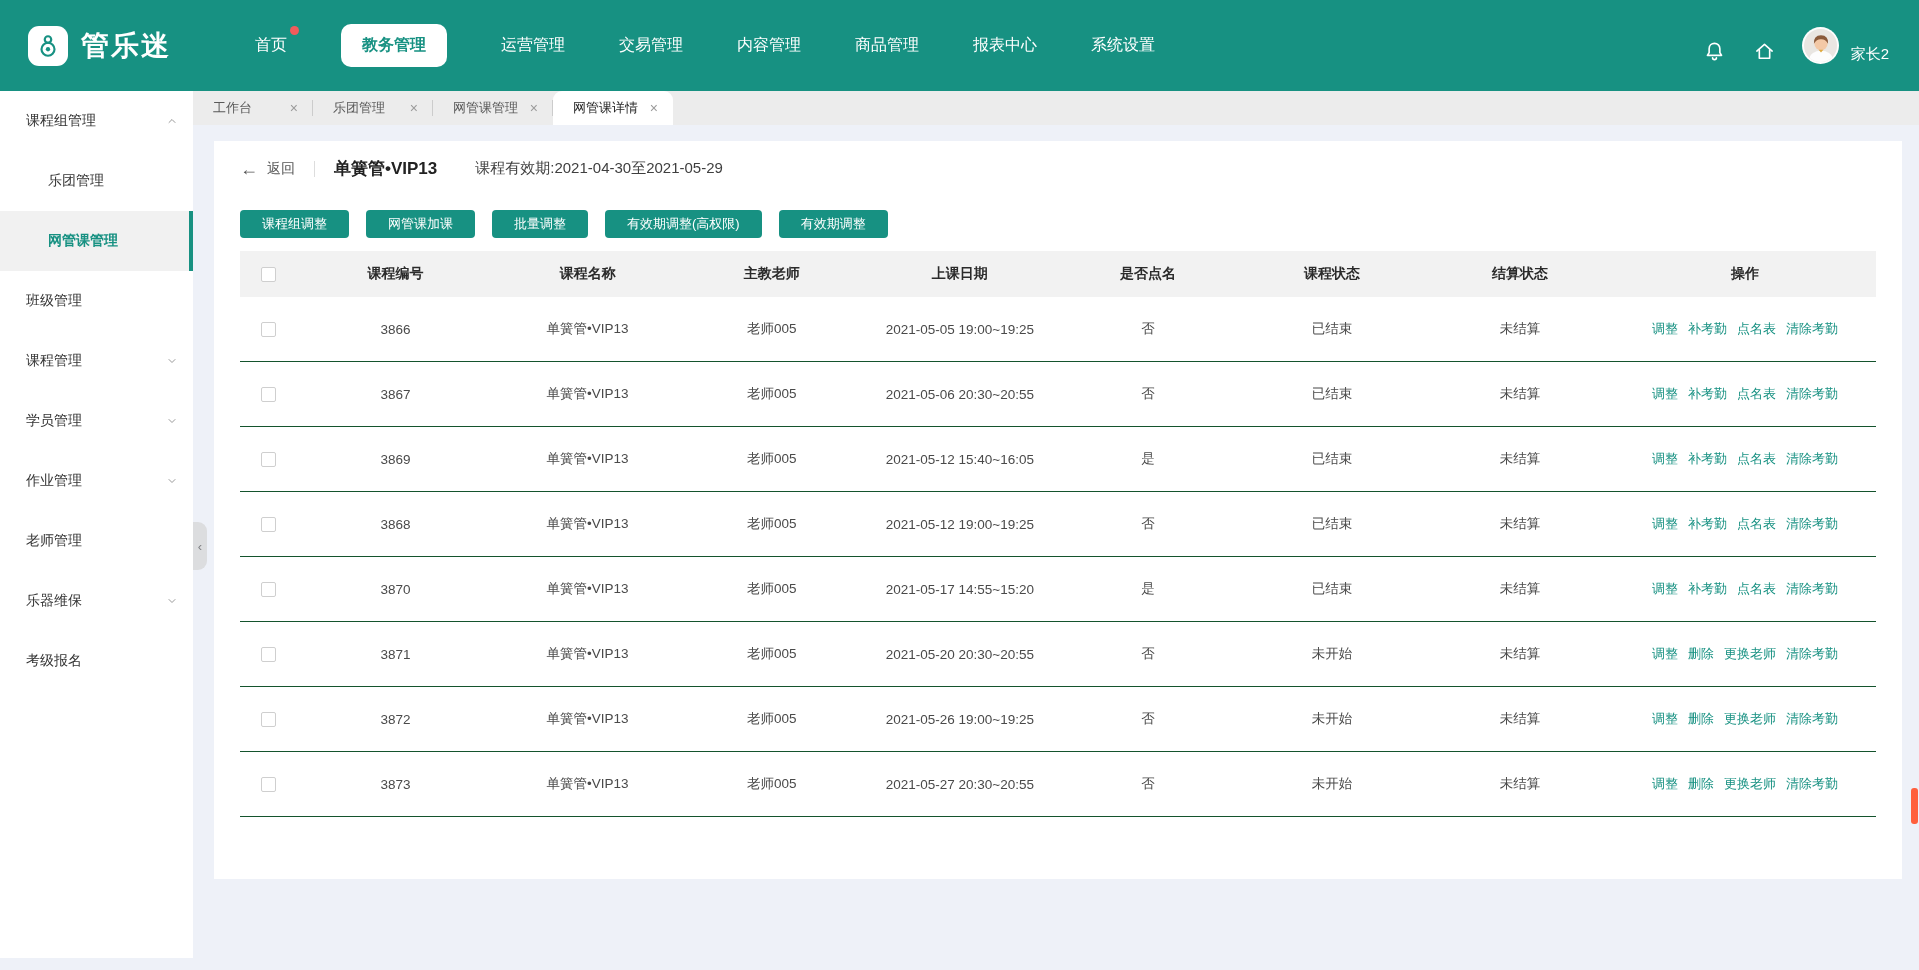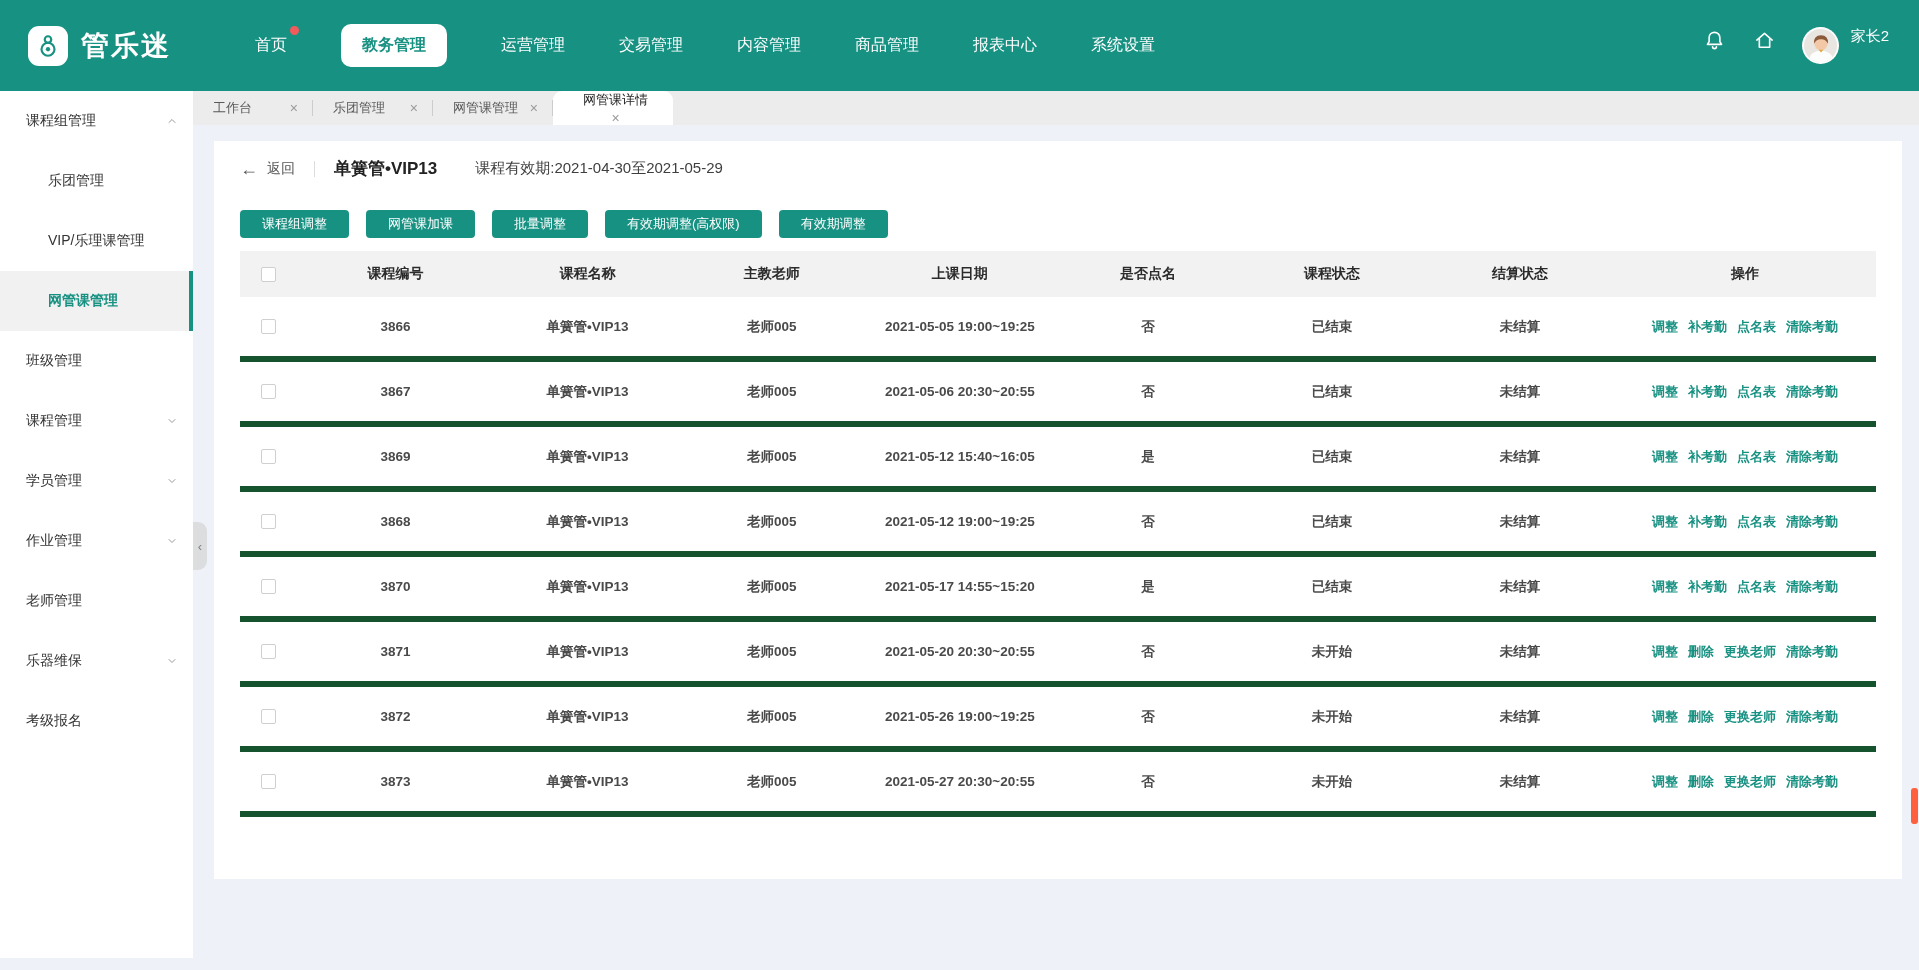--- a/index.html
+++ b/index.html
@@ -12,59 +12,59 @@
   }
   
   .navbar{ height:91px; background:#179182; display:flex; align-items:center; padding:0 30px 0 28px; }
   .logo{ display:flex; align-items:center; gap:13px; }
   .logo-box{ width:40px; height:40px; background:#fff; border-radius:11px; display:flex; align-items:center; justify-content:center; }
   .brand{ color:#fff; font-size:28px; font-weight:700; letter-spacing:2px; }
   .nav-menu{ display:flex; align-items:center; margin-left:84px; flex:1; }
   .nav-item{ color:#fff; font-size:16px; margin-right:54px; position:relative; padding:11px 0; cursor:pointer; white-space:nowrap; }
   .nav-item.active{ background:#fff; color:#179182; font-weight:700; padding:11px 21px; border-radius:10px; }
   .red-dot{ position:absolute; top:2px; right:-12px; width:9px; height:9px; background:#f15b5b; border-radius:50%; }
-  .nav-right{ display:flex; align-items:flex-start; gap:24px; }
+  .nav-right{ display:flex; align-items:flex-end; gap:24px; }
   .icon-btn{ width:26px; height:26px; display:flex; align-items:center; justify-content:center; cursor:pointer; }
   .avatar{ width:37px; height:37px; border-radius:50%; overflow:hidden; background:#eee; border:2px solid rgba(255,255,255,.85); }
   .user-name{ color:#fff; font-size:15px; margin-left:-12px; }
   
   .sidebar{ position:absolute; left:0; top:91px; width:193px; bottom:12px; background:#fff; z-index:2; }
   .side-item{ height:60px; display:flex; align-items:center; font-size:14px; color:#333; padding-left:26px; position:relative; cursor:pointer; }
   .side-item.child{ padding-left:48px; }
   .side-item.active{ background:#f1f1f1; color:#179182; font-weight:700; }
   .side-item.active::after{ content:""; position:absolute; right:0; top:0; bottom:0; width:4px; background:#179182; }
   .side-chevron{ position:absolute; right:15px; top:50%; transform:translateY(-50%); line-height:0; }
   .collapse-handle{ position:absolute; left:193px; top:522px; width:14px; height:48px; background:#dcdddf;
     border-radius:0 9px 9px 0; display:flex; align-items:center; justify-content:center;
     color:#7f8084; font-size:13px; z-index:3; cursor:pointer; }
   
   .main{ position:absolute; left:193px; top:91px; right:0; bottom:0; background:#eef1f8; }
   .tabbar{ height:34px; background:#ececec; display:flex; align-items:stretch; }
   .tab{ width:120px; display:flex; align-items:center; justify-content:space-between; padding:0 15px 0 20px;
     font-size:13px; color:#595959; position:relative; cursor:pointer; }
   .tab:not(.active):not(:last-child)::after{ content:""; position:absolute; right:0; top:9px; bottom:9px; width:1px; background:#cccccc; }
-  .tab.active{ background:#fff; border-radius:9px 9px 0 0; color:#262626;flex-direction:column; }
+  .tab.active{ background:#fff; border-radius:9px 9px 0 0; color:#262626; }
   .tab-close{ color:#9a9a9a; font-size:14px; line-height:1; }
   .content{ padding:16px 17px 0 21px; }
   .card{ background:#fff; height:738px; padding:0 26px; }
   
   .detail-header{ display:flex; align-items:center; padding-top:21px; height:34px; }
   .back{ display:flex; align-items:center; gap:9px; color:#555; font-size:14px; cursor:pointer; }
   .back-arrow{ font-size:18px; color:#555; line-height:1; }
   .v-sep{ width:1px; height:16px; background:#ddd; margin:0 19px; }
   .detail-title{ font-size:17px; font-weight:700; color:#222; }
   .detail-validity{ margin-left:38px; font-size:15px; color:#3f3f3f; }
   
   .toolbar{ margin-top:35px; display:flex; gap:17px; }
   .btn{ height:28px; padding:0 22px; background:#179182; color:#fff; font-size:13px; border:none; border-radius:4px;
     cursor:pointer; font-family:inherit; white-space:nowrap; }
   
   .table{ margin-top:13px; }
   .thead{ display:flex; align-items:center; height:46px; background:#f2f2f2; font-size:14px; font-weight:700; color:#2b2b2b; }
-  .trow{ display:flex; align-items:center; height:65px; border-bottom:6px solid #14532d; font-size:13.5px; color:#4a4a4a; background:#fff;font-weight:bold; }
+  .trow{ display:flex; align-items:center; height:65px; border-bottom:1px solid #14532d; font-size:13.5px; color:#4a4a4a; background:#fff; }
   .cell{ text-align:center; }
   .c-check{ width:3.5%; display:flex; justify-content:center; }
   .c0{ width:12%; } .c1{ width:11.5%; } .c2{ width:11%; } .c3{ width:12%; }
   .c4{ width:11%; } .c5{ width:11.5%; } .c6{ width:11.5%; } .c7{ width:16%; }
   .checkbox{ width:15px; height:15px; border:1px solid #cfcfcf; border-radius:2px; background:#fff; display:inline-block; cursor:pointer; }
   .action-link{ color:#179182; margin:0 5px; font-size:13px; cursor:pointer; text-decoration:none; white-space:nowrap; }
   
   .scroll-thumb{ position:absolute; right:1px; top:788px; width:7px; height:36px; background:#ff5f3c; border-radius:3px; z-index:5; }
 </style>
 </head>
@@ -120,23 +120,20 @@
 <aside class="sidebar">
     <div class="side-item group">
       <span>课程组管理</span>
       <span class="side-chevron"><svg width="12" height="12" viewBox="0 0 24 24" fill="none" stroke="#999" stroke-width="2" stroke-linecap="round" stroke-linejoin="round">
           <polyline points="6 15 12 9 18 15"></polyline>
         </svg></span>
     </div>
     <div class="side-item child">
       <span>乐团管理</span>
     </div>
-    <div class="side-item child">
-      <span>VIP/乐理课管理</span>
-    </div>
     <div class="side-item child active">
       <span>网管课管理</span>
     </div>
     <div class="side-item item">
       <span>班级管理</span>
     </div>
     <div class="side-item group">
       <span>课程管理</span>
       <span class="side-chevron"><svg width="12" height="12" viewBox="0 0 24 24" fill="none" stroke="#999" stroke-width="2" stroke-linecap="round" stroke-linejoin="round">
           <polyline points="6 9 12 15 18 9"></polyline>

